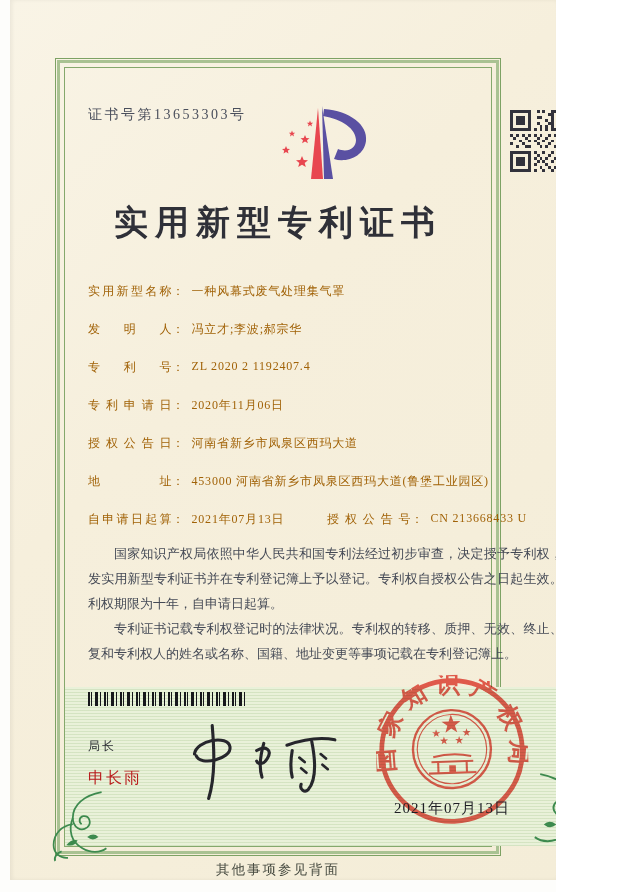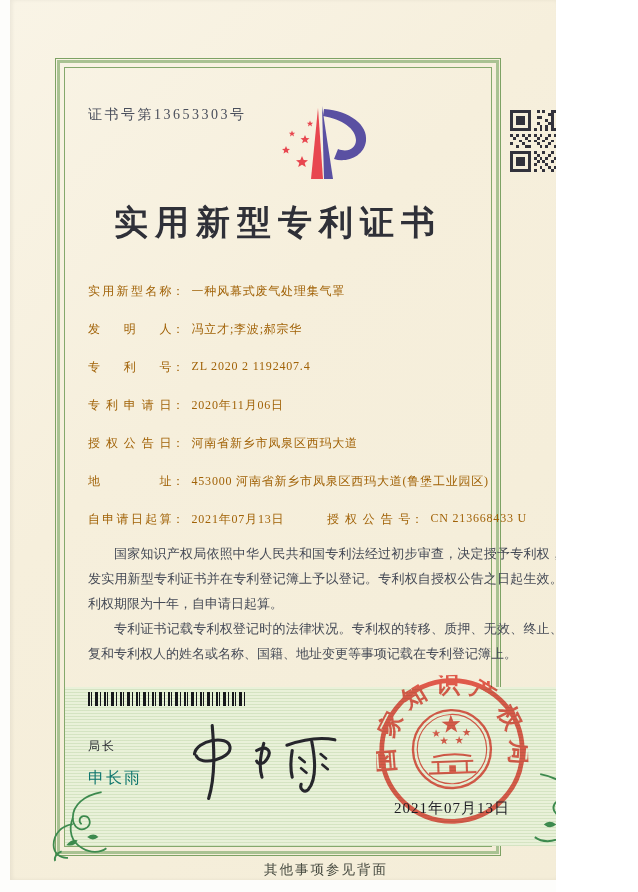--- a/index.html
+++ b/index.html
@@ -26,26 +26,26 @@
   .lbl{display:inline-block;width:84px;text-align:justify;text-align-last:justify;vertical-align:top;}
   .colon{display:inline-block;vertical-align:top;}
   .val{display:inline-block;margin-left:7px;vertical-align:top;letter-spacing:0.8px;}
   .g2{position:absolute;left:239px;top:0;}
   .paras{position:absolute;left:88px;top:541px;width:488px;font-size:13px;line-height:25px;
          color:#454a56;text-align:justify;}
   .paras p{margin:0;text-indent:2em;}
   .barcode{position:absolute;left:88px;top:692px;width:160px;height:14px;
       background:repeating-linear-gradient(90deg,#17171c 0 2px,transparent 2px 3px,#17171c 3px 4px,transparent 4px 7px,#17171c 7px 10px,transparent 10px 12px,#17171c 12px 13px,transparent 13px 16px);}
   .signer-title{position:absolute;left:88px;top:738px;font-size:12px;color:#2a2d33;letter-spacing:2px;}
-  .signer-name{position:absolute;left:88px;top:768px;font-size:16px;color:#0f766e;letter-spacing:2px;text-align:center;}
+  .signer-name{position:absolute;left:88px;top:768px;font-size:16px;color:#b91c1c;letter-spacing:2px;text-align:center;}
   .signature{position:absolute;left:182px;top:720px;width:160px;height:85px;}
   .seal{position:absolute;left:376px;top:675px;width:152px;height:152px;transform:rotate(-2deg);mix-blend-mode:multiply;opacity:0.93;}
   .seal-date{position:absolute;left:394px;top:799px;font-size:15px;color:#1d1e24;letter-spacing:1px;}
   .page-info{position:absolute;left:0;top:830px;width:100%;text-align:center;font-size:12.5px;color:#3c4150;letter-spacing:1px;}
-  .back-note{position:absolute;left:0;top:861px;width:100%;text-align:center;font-size:13.5px;color:#45493f;letter-spacing:2px;padding-left:48px;}
+  .back-note{position:absolute;left:0;top:861px;width:100%;text-align:center;font-size:13.5px;color:#45493f;letter-spacing:2px;}
   .flourish{position:absolute;}
   .fl-left{left:44px;top:788px;width:64px;height:74px;}
   .fl-right{left:533px;top:764px;width:72px;height:94px;transform:scaleX(-1);}
 </style>
 </head>
 <body>
 
 <div id="stage">
   <div id="paper"></div>
 

